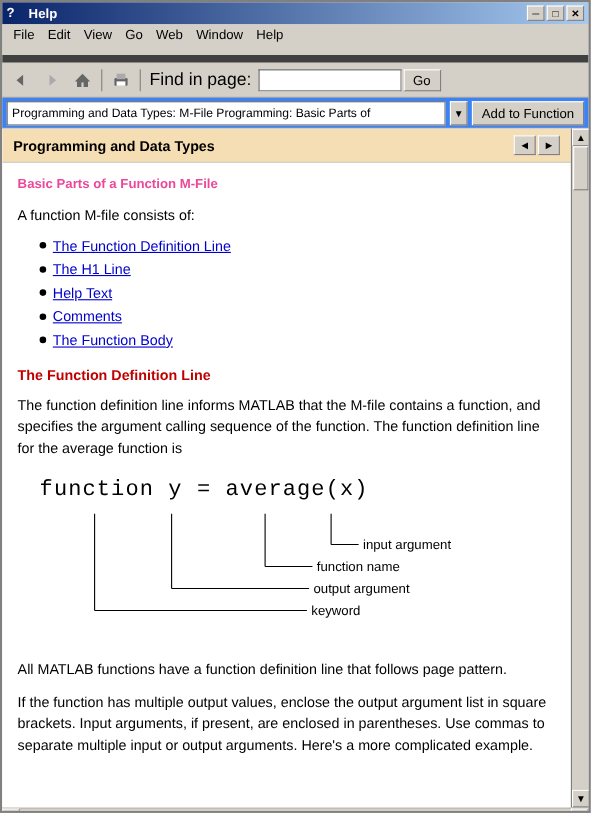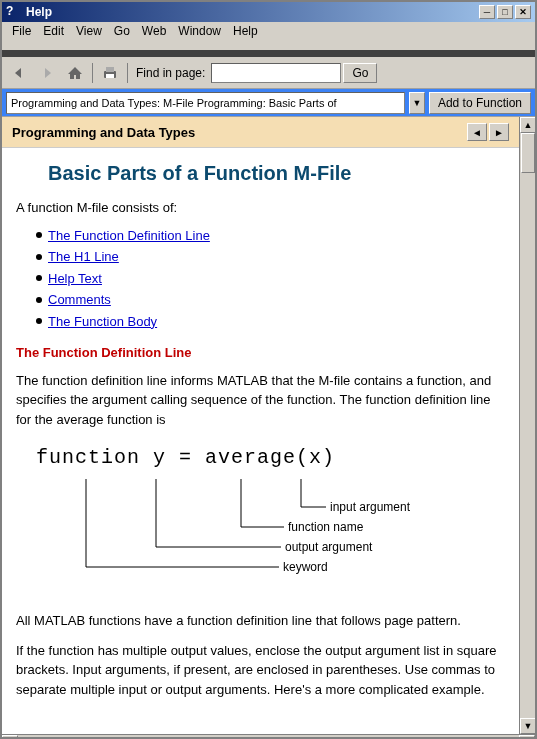--- a/index.html
+++ b/index.html
@@ -86,21 +86,21 @@
       cursor: pointer;
       font-size: 14px;
     }
     .tb-separator {
       width: 1px;
       height: 20px;
       background: #808080;
       margin: 0 2px;
     }
     .find-label {
-      font-size: 12px;
+      font-size: 16px;
       margin: 0 4px;
     }
     .find-input {
       width: 130px;
       height: 20px;
       border: 1px solid #808080;
       border-top-color: #606060;
       border-left-color: #606060;
       background: white;
       font-size: 12px;
@@ -242,25 +242,24 @@
       cursor: pointer;
     }
 
     
     .main-content {
       padding: 10px 14px;
       font-size: 13px;
       line-height: 1.5;
     }
     .page-title {
-      color: #0c4a6e;
-      font-size: 20px;
+      color: #ec4899;
+      font-size: 12px;
       font-weight: bold;
       margin-bottom: 10px;
-      margin-left: 32px;
     }
     .intro-text {
       margin-bottom: 8px;
     }
     .toc-list {
       list-style: none;
       margin: 0 0 12px 20px;
     }
     .toc-list li {
       display: flex;

